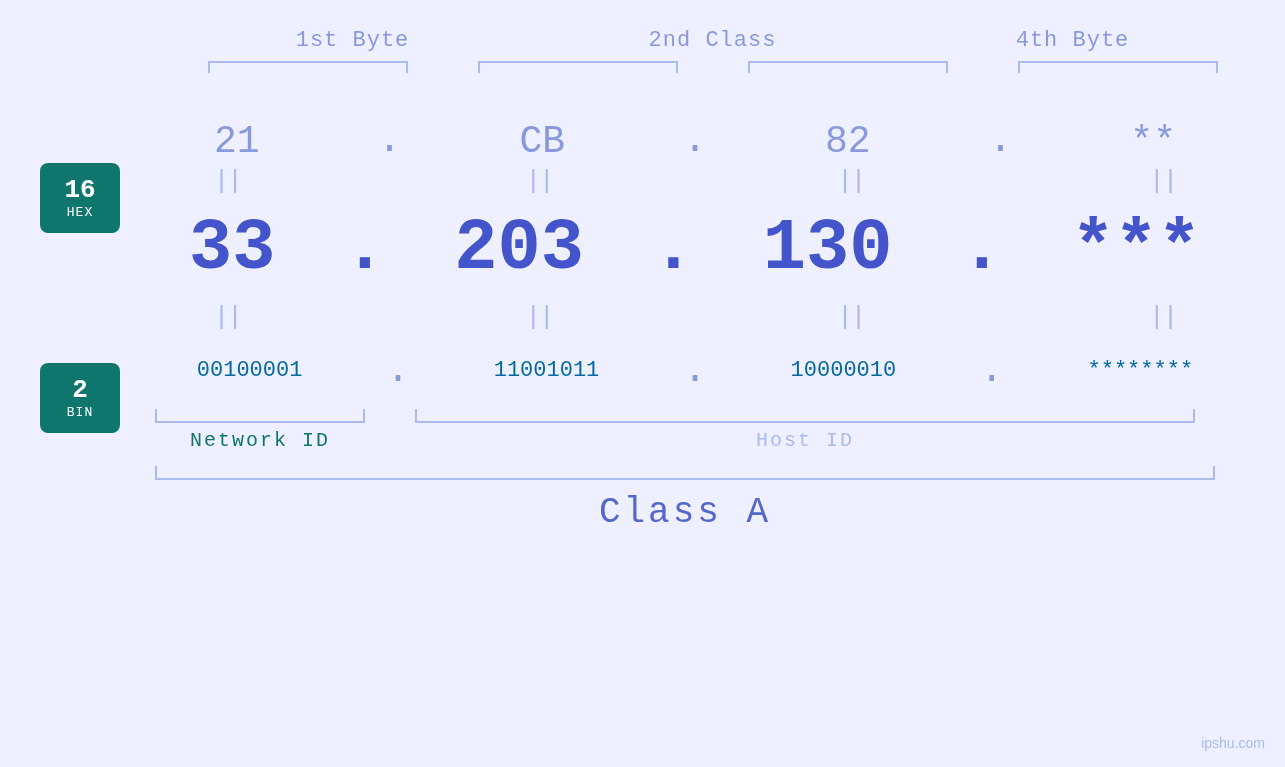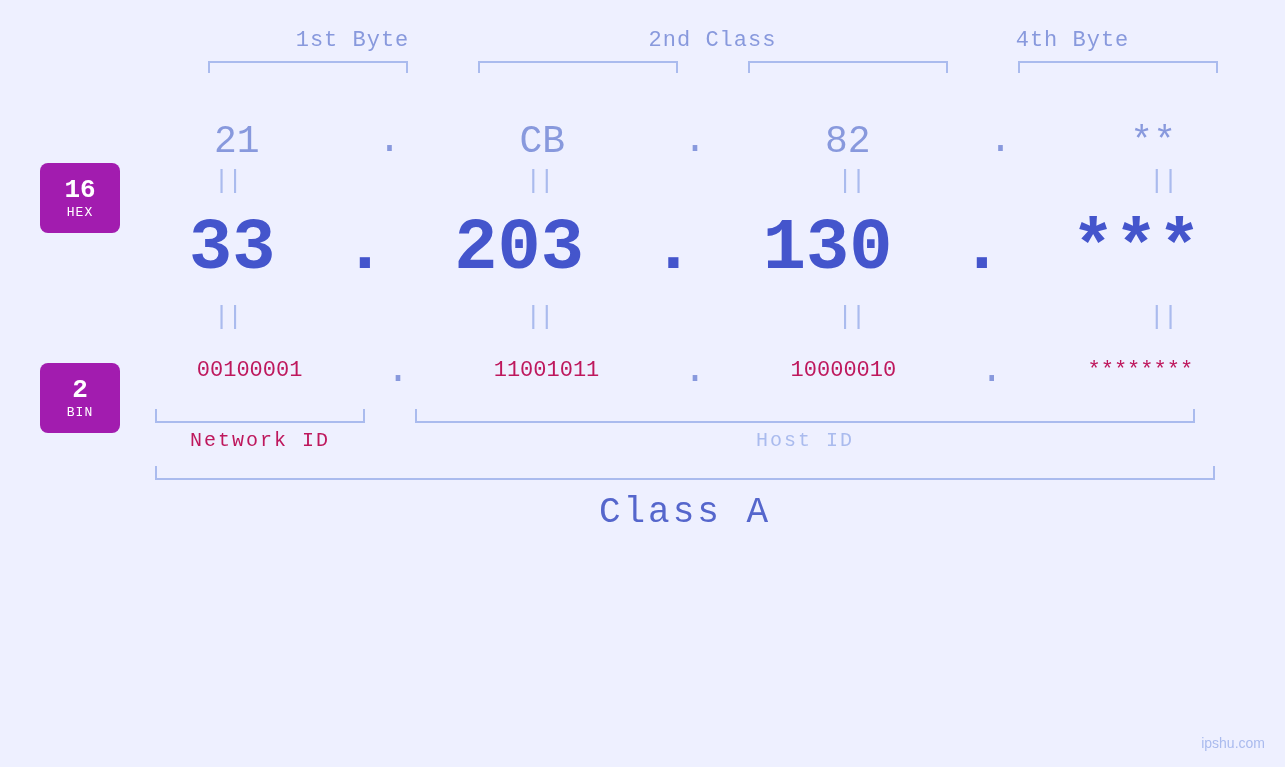--- a/index.html
+++ b/index.html
@@ -62,21 +62,21 @@
     .labels-col {
       display: flex;
       flex-direction: column;
       align-items: flex-start;
       padding-left: 40px;
       gap: 60px;
       width: 145px;
     }
 
     .badge {
-      background: #a21caf;
+      background: #0f766e;
       color: white;
       border-radius: 8px;
       width: 80px;
       height: 70px;
       display: flex;
       flex-direction: column;
       align-items: center;
       justify-content: center;
     }
 
@@ -98,21 +98,21 @@
     }
 
     .val-dec {
       color: #4455cc;
       font-size: 72px;
       font-weight: bold;
       text-align: center;
     }
 
     .val-bin {
-      color: #be185d;
+      color: #0369a1;
       font-size: 22px;
       text-align: center;
     }
 
     .dot {
       color: #8899dd;
       font-size: 40px;
     }
 
     .dot-dec {
@@ -221,21 +221,21 @@
         <span class="val-bin">********</span>
       </div>
 
       <div style="display:flex; align-items:flex-start; width:1080px; margin-top:4px; padding: 0 10px;">
         <div style="width:210px; height:14px; border-bottom:2px solid #aabbee; border-left:2px solid #aabbee; border-right:2px solid #aabbee;"></div>
         <div style="width:50px;"></div>
         <div style="width:780px; height:14px; border-bottom:2px solid #aabbee; border-left:2px solid #aabbee; border-right:2px solid #aabbee;"></div>
       </div>
 
       <div style="display:flex; align-items:center; width:1080px; margin-top:6px; padding: 0 10px;">
-        <div style="width:210px; text-align:center; color:#be185d; font-size:20px; letter-spacing:2px;">Network ID</div>
+        <div style="width:210px; text-align:center; color:#0f766e; font-size:20px; letter-spacing:2px;">Network ID</div>
         <div style="width:50px;"></div>
         <div style="width:780px; text-align:center; color:#aabbee; font-size:20px; letter-spacing:2px;">Host ID</div>
       </div>
 
       <div style="width:1060px; height:14px; border-bottom:2px solid #aabbee; border-left:2px solid #aabbee; border-right:2px solid #aabbee; margin-top:14px; margin-left:10px;"></div>
 
       <div style="text-align:center; color:#5566cc; font-size:36px; letter-spacing:3px; margin-top:12px; width:1060px; margin-left:10px;">Class A</div>
 
     </div>
   </div>

